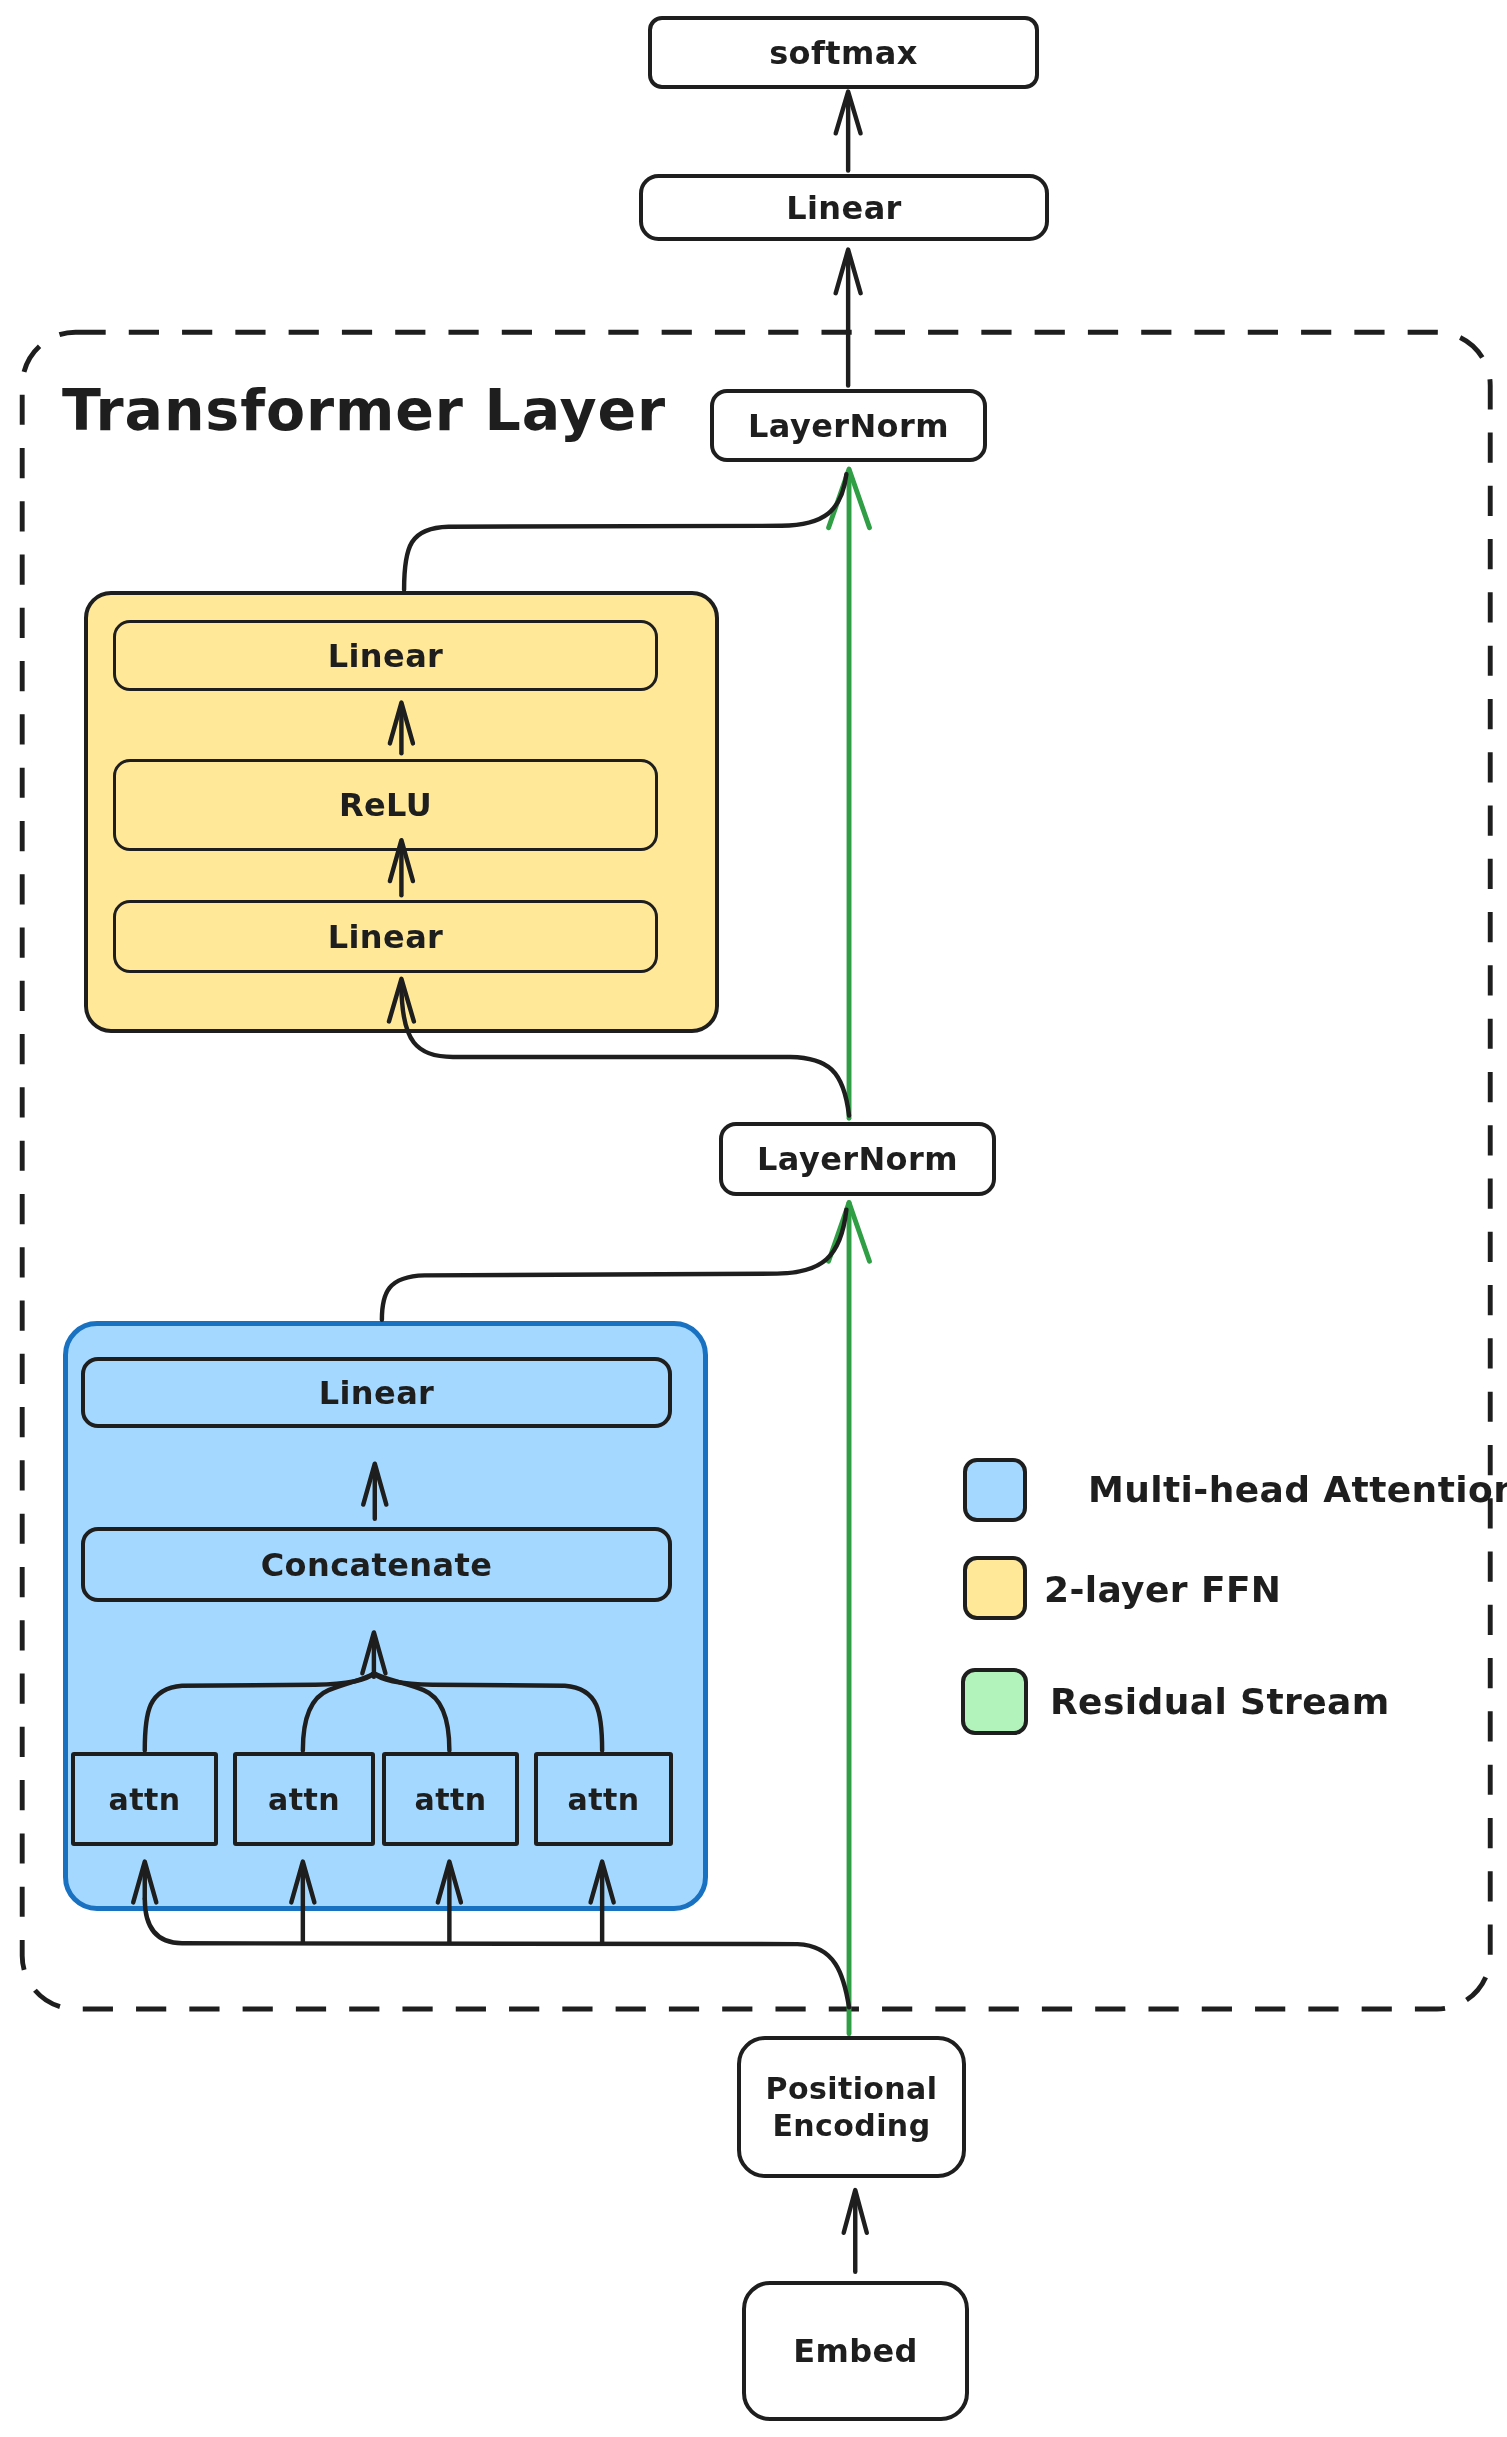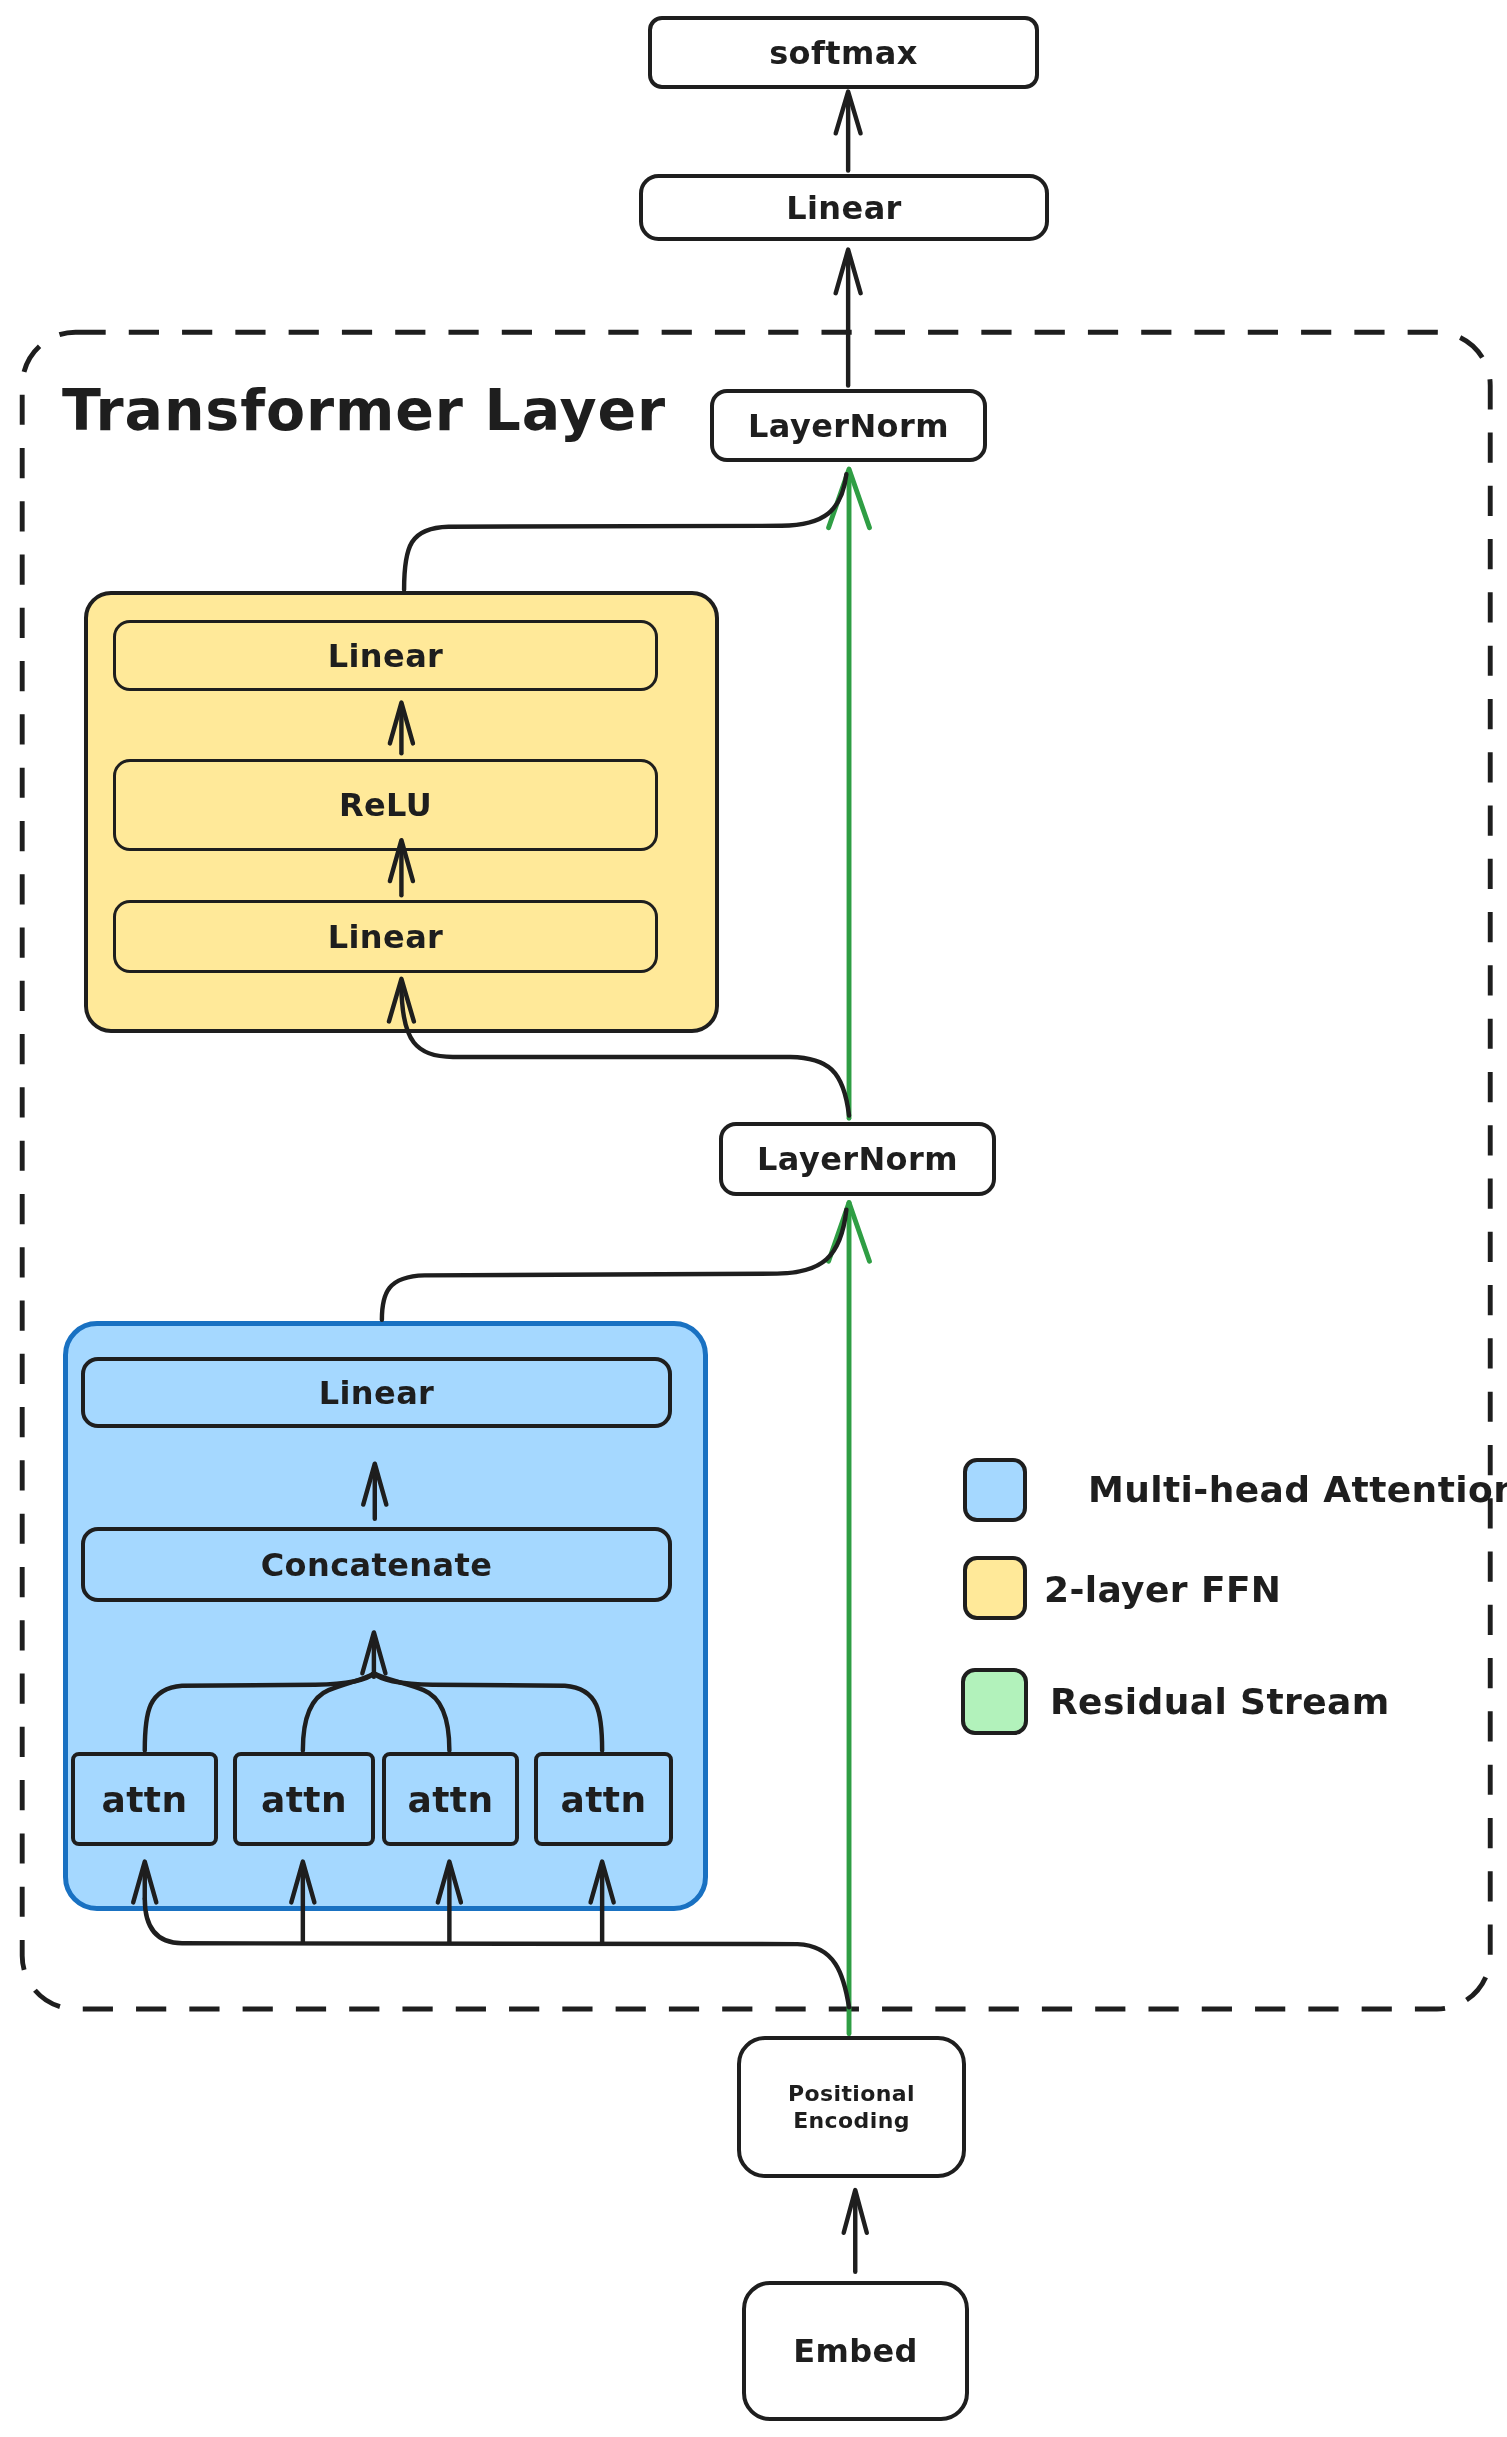--- a/index.html
+++ b/index.html
@@ -18,26 +18,26 @@
   .box{
     position:absolute;box-sizing:border-box;background:#ffffff;
     border:4px solid var(--ink);border-radius:17px;
     display:flex;align-items:center;justify-content:center;text-align:center;
     font-size:32px;font-weight:600;letter-spacing:0.4px;z-index:3;
   }
   .group{position:absolute;box-sizing:border-box;z-index:1;}
   .group-ffn{background:var(--ffn_fill);border:4.4px solid var(--ink);border-radius:27px;}
   .group-mha{background:var(--attention_fill);border:5.3px solid var(--attention_border);border-radius:34px;}
   .inner{background:transparent;}
-  .attn{font-size:36px;border-radius:8px;border-width:4.4px;}
+  .attn{font-size:30px;border-radius:3px;border-width:4.4px;}
   .title{
     position:absolute;left:62px;top:377px;width:604px;z-index:3;
     font-size:57px;font-weight:700;letter-spacing:0.9px;white-space:nowrap;
   }
-  .pe-text{width:182px;line-height:1.25;font-size:22px;}
+  .pe-text{width:182px;line-height:1.25;font-size:30px;}
   .legend-swatch{
     position:absolute;box-sizing:border-box;z-index:3;
     border:4.4px solid var(--ink);border-radius:14px;
   }
   .legend-label{
     position:absolute;z-index:3;font-size:36px;font-weight:600;white-space:nowrap;
     display:flex;align-items:center;height:67px;letter-spacing:0.4px;
   }
   svg.wires{position:absolute;left:0;top:0;z-index:2;}
   .ink{stroke:var(--ink);}

